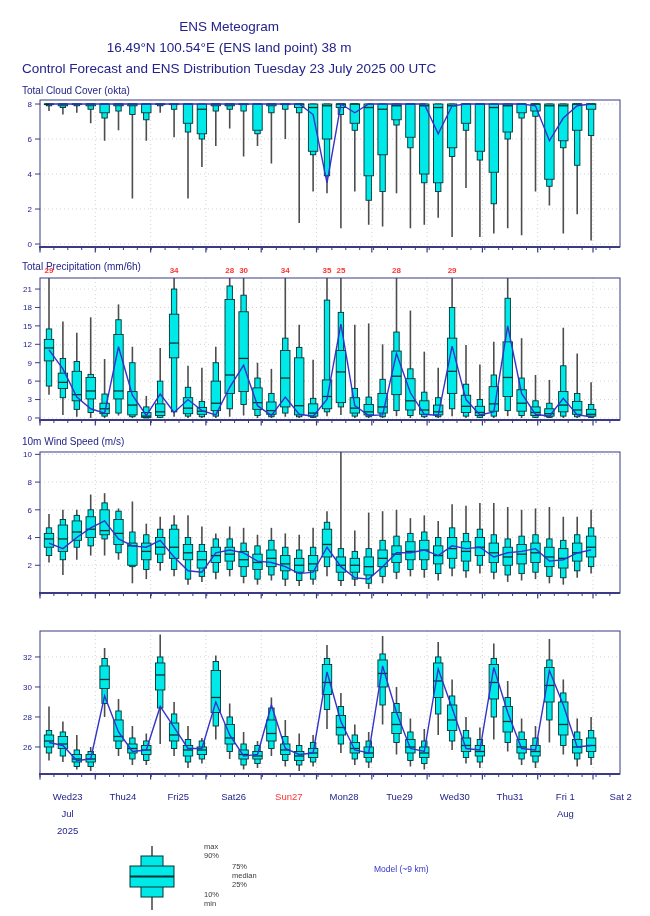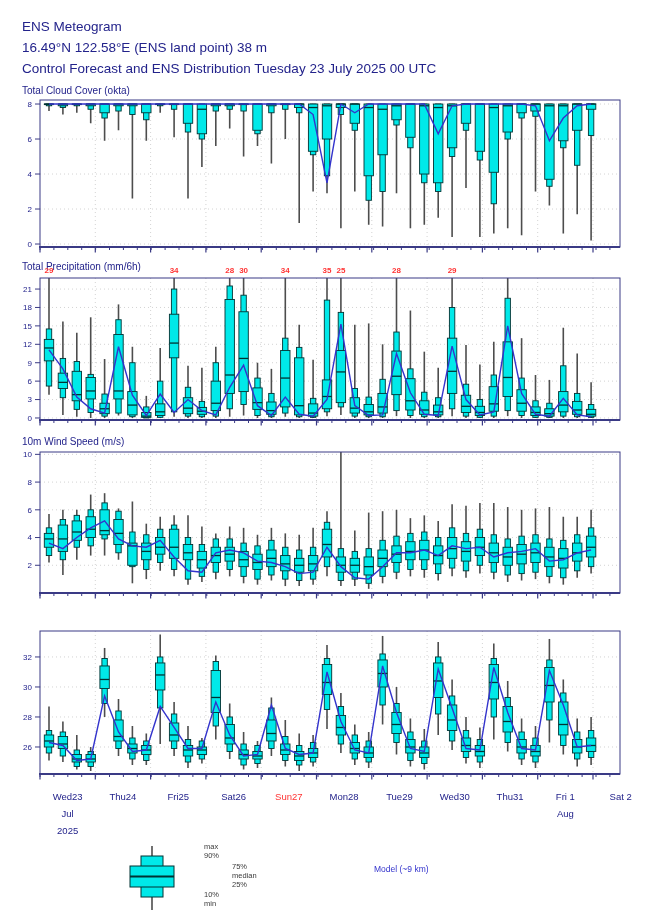--- a/index.html
+++ b/index.html
@@ -1,30 +1,30 @@
 <!DOCTYPE html>
 <html><head>
 <meta charset="utf-8">
 <style>
   html,body{margin:0;padding:0;background:#ffffff;}
   .page{position:relative;width:650px;height:916px;background:#ffffff;overflow:hidden;
         font-family:"Liberation Sans", sans-serif;}
-  .hdr{position:absolute;left:22px;top:16px;color:#23238b;font-size:13.5px;line-height:21px;}
+  .hdr{position:absolute;left:22px;top:16px;color:#23238b;font-size:13.5px;line-height:21px;text-align:center;}
   .ptitle{position:absolute;left:22px;color:#23238b;font-size:10px;white-space:nowrap;}
   #t-cloud{top:85px;} #t-precip{top:261px;} #t-wind{top:436px;} #t-temp{top:615px;}
   svg{position:absolute;left:0;top:0;}
   .svgtext{font-family:"Liberation Sans", sans-serif;}
 </style>
 </head>
 <body>
 
 <div class="page">
   <div class="hdr">
     <div>ENS Meteogram</div>
-    <div>16.49°N 122.58°E (ENS land point) 38 m</div>
+    <div>16.49°N 100.54°E (ENS land point) 38 m</div>
     <div>Control Forecast and ENS Distribution Tuesday 23 July 2025 00 UTC</div>
   </div>
 
   <div class="ptitle" id="t-cloud">Total Cloud Cover (okta)</div>
   <div class="ptitle" id="t-precip">Total Precipitation (mm/6h)</div>
   <div class="ptitle" id="t-wind">10m Wind Speed (m/s)</div>
 
   <svg id="plot" width="650" height="916" viewBox="0 0 650 916">
       <g>
         <line x1="40" x2="620" y1="244.025" y2="244.025" stroke="#c8c8c8" stroke-width="0.8" stroke-dasharray="1,3"></line>

